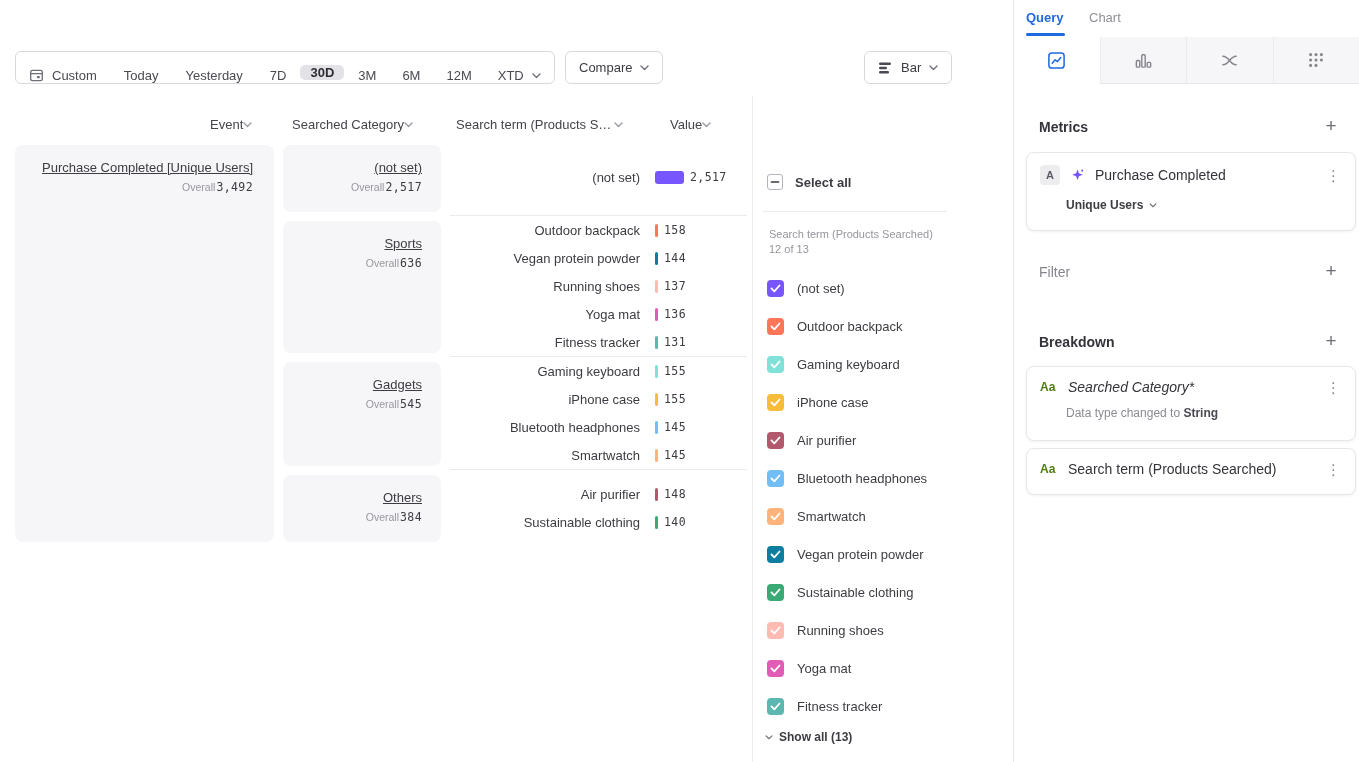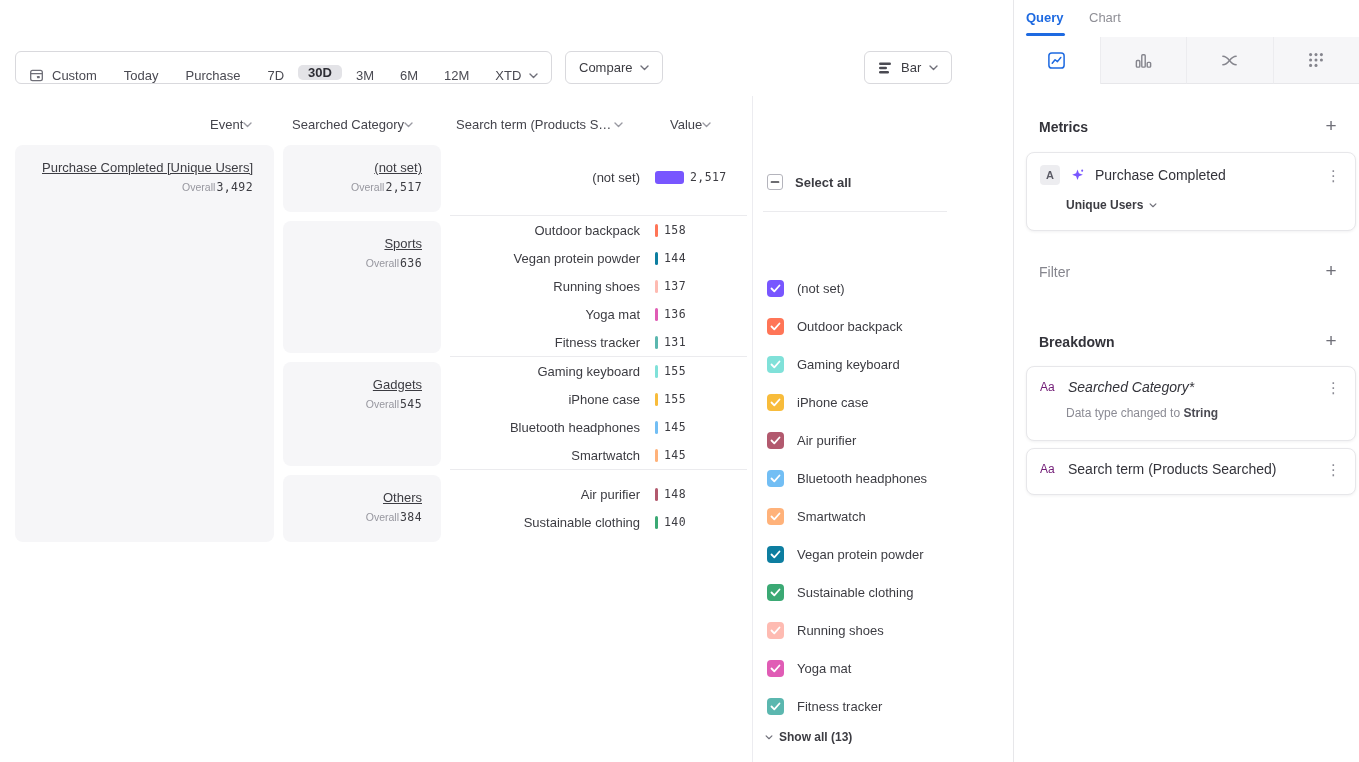--- a/index.html
+++ b/index.html
@@ -80,21 +80,21 @@
     box-shadow:0 1px 3px rgba(25,25,35,.06);box-sizing:border-box;overflow:hidden;}
   .card-row{display:flex;align-items:center;gap:10px;padding:12px 12px 0 13px;}
   .badge-a{width:20px;height:20px;border-radius:4px;background:#ededf0;color:#5c5c66;font-size:11px;
     font-weight:600;display:flex;align-items:center;justify-content:center;flex:none;}
   .card-name{flex:1;font-size:14px;font-weight:500;color:#33333a;white-space:nowrap;overflow:hidden;
     text-overflow:ellipsis;}
   .italic{font-style:italic;}
   .kebab{color:#8b8b94;font-size:15px;line-height:1;cursor:pointer;flex:none;padding:0 2px;}
   .unit-row{display:flex;align-items:center;gap:6px;margin:13px 0 0 39px;font-size:12px;font-weight:600;
     color:#3c3c42;cursor:pointer;}
-  .aa{width:18px;font-size:12px;font-weight:400;color:#701a75;flex:none;}
+  .aa{width:18px;font-size:12px;font-weight:700;color:#4d7c0f;flex:none;}
   .note{margin:11px 0 0 39px;font-size:12px;color:#8b8b94;}
   .note b{color:#4a4a52;font-weight:600;}
 </style>
 </head>
 <body>
 
 <div class="app">
 
   <div>
 
@@ -108,21 +108,21 @@
             </svg>
           </span>
           <span>Custom</span>
         </div>
         <div class="tb-div"></div>
         <div class="tb-item">
           <span>Today</span>
         </div>
         <div class="tb-div"></div>
         <div class="tb-item">
-          <span>Purchase</span>
+          <span>Yesterday</span>
         </div>
         <div class="tb-div"></div>
         <div class="tb-item">
           <span>7D</span>
         </div>
         <div class="tb-item selected">
           <span>30D</span>
         </div>
         <div class="tb-item">
           <span>3M</span>
@@ -306,20 +306,21 @@
     <div class="filter-panel">
       <div class="select-all">
         <span class="cb outline">
             <svg width="10" height="10" viewBox="0 0 10 10">
               <path d="M1.5 5h7" stroke="#3c3c42" stroke-width="1.7" stroke-linecap="round"></path>
             </svg>
           </span>
         <span>Select all</span>
       </div>
       <div class="fdiv"></div>
+      <div class="subtitle">Search term (Products Searched) 12 of 13</div>
       <div id="filter-items">
           <div class="fitem">
             <span class="cb" style="background: rgb(120, 86, 255);">
               <svg width="11" height="9" viewBox="0 0 11 9" fill="none">
                 <path d="M1.5 4.5l2.8 2.8L9.5 1.5" stroke="#fff" stroke-width="1.8" stroke-linecap="round" stroke-linejoin="round"></path>
               </svg>
             </span>
             <span>(not set)</span>
           </div>
           <div class="fitem">

